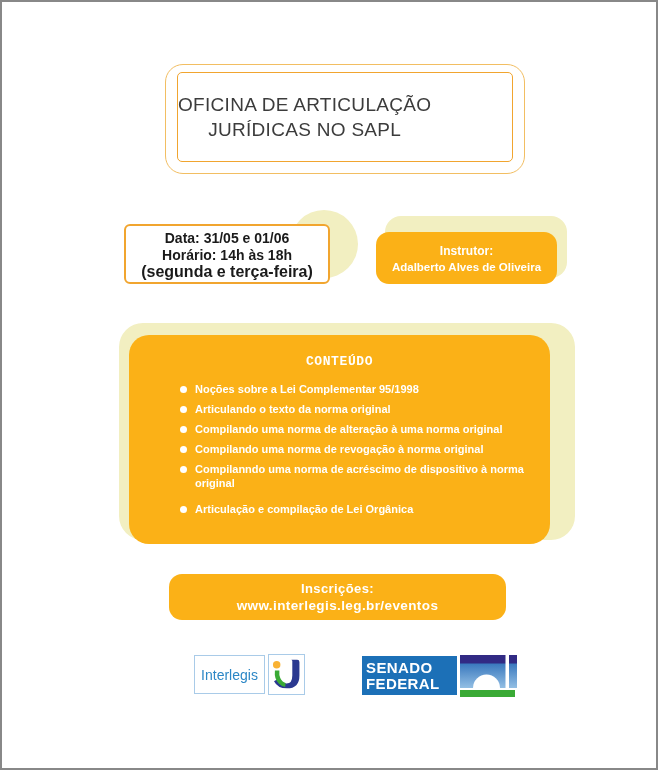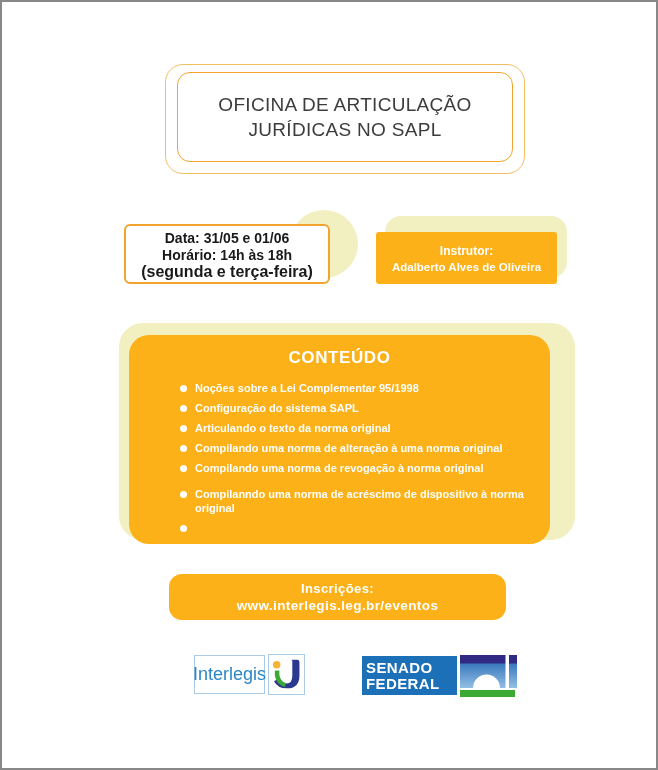--- a/index.html
+++ b/index.html
@@ -18,22 +18,22 @@
   .title-outer {
     position: absolute; left: 163px; top: 62px;
     width: 360px; height: 110px;
     border: 1.5px solid var(--title-border-outer);
     border-radius: 18px;
     box-sizing: border-box;
   }
   .title-inner {
     position: absolute; left: 11px; top: 7px; right: 11px; bottom: 11px;
     border: 1.5px solid var(--title-border-inner);
-    border-radius: 13px;
-    display: flex; align-items: center; justify-content: center;
+    border-radius: 5px;
+    display: flex; align-items: center; justify-content: flex-start;
   }
   .title-text {
     text-align: center;
     font-size: 19px;
     line-height: 1.32;
     letter-spacing: 0.3px;
     color: var(--title-text);
   }
 
   
@@ -61,21 +61,21 @@
   .instr-shadow {
     position: absolute; left: 383px; top: 214px;
     width: 182px; height: 62px;
     background: var(--pale-yellow);
     border-radius: 16px;
   }
   .instr-box {
     position: absolute; left: 374px; top: 230px;
     width: 181px; height: 52px;
     background: var(--orange);
-    border-radius: 3px;
+    border-radius: 13px;
     display: flex; flex-direction: column; align-items: center; justify-content: center;
     gap: 3px;
     color: #fff; font-weight: bold;
   }
   .instr-label { font-size: 12px; }
   .instr-name  { font-size: 11.5px; }
 
   
   .content-shadow {
     position: absolute; left: 117px; top: 321px;
@@ -85,24 +85,25 @@
   }
   .content-box {
     position: absolute; left: 127px; top: 333px;
     width: 421px; height: 209px;
     box-sizing: border-box;
     background: var(--orange);
     border-radius: 20px;
     color: #fff;
   }
   .content-title {
-    margin-top: 13px;
+    margin-top: 19px;
     text-align: center;
-    font-size: 17px; font-weight: bold;
+    font-size: 13px; font-weight: bold;
     letter-spacing: 0.6px;
+    font-family: Liberation Mono, monospace;
   }
   .content-list {
     margin: 13px 10px 0 51px;
     padding: 0;
     list-style: none;
   }
   .content-list li {
     display: flex; align-items: flex-start; gap: 8px;
     margin-bottom: 6px;
     font-size: 11px; font-weight: bold;
@@ -131,21 +132,21 @@
   .reg-url   { font-size: 13.5px; }
 
   
   .il-text-box {
     position: absolute; left: 192px; top: 653px;
     width: 71px; height: 39px;
     box-sizing: border-box;
     border: 1px solid var(--logo-border);
     display: flex; align-items: center; justify-content: center;
     color: var(--interlegis-blue);
-    font-size: 18px;
+    font-size: 14px;
   }
   .il-mark-box {
     position: absolute; left: 266px; top: 652px;
     width: 37px; height: 41px;
     box-sizing: border-box;
     border: 1px solid var(--logo-border);
     display: flex; align-items: center; justify-content: center;
   }
   .sf-text-box {
     position: absolute; left: 360px; top: 654px;
@@ -189,40 +190,37 @@
   <div class="content-shadow"></div>
   <div class="content-box">
     <div class="content-title">CONTEÚDO</div>
     <ul class="content-list">
         <li>
           <span class="bullet"></span>
           <span class="li-text">Noções sobre a Lei  Complementar 95/1998</span>
         </li>
         <li>
           <span class="bullet"></span>
-          <span class="li-text">Configuração do sistema SAPL</span>
-        </li>
-        <li>
-          <span class="bullet"></span>
           <span class="li-text">Articulando o texto da norma original</span>
         </li>
         <li>
           <span class="bullet"></span>
           <span class="li-text">Compilando uma norma de alteração  à uma norma original</span>
         </li>
         <li>
           <span class="bullet"></span>
           <span class="li-text">Compilando uma norma de revogação à norma original</span>
         </li>
         <li>
           <span class="bullet"></span>
           <span class="li-text">Compilanndo uma norma de acréscimo de dispositivo à norma original</span>
         </li>
         <li>
           <span class="bullet"></span>
+          <span class="li-text">Articulação e compilação de Lei Orgânica</span>
         </li>
       </ul>
   </div>
 
   <div class="reg-box">
     <div class="reg-label">Inscrições:</div>
     <div class="reg-url">www.interlegis.leg.br/eventos</div>
   </div>
 
   <div class="il-text-box">

